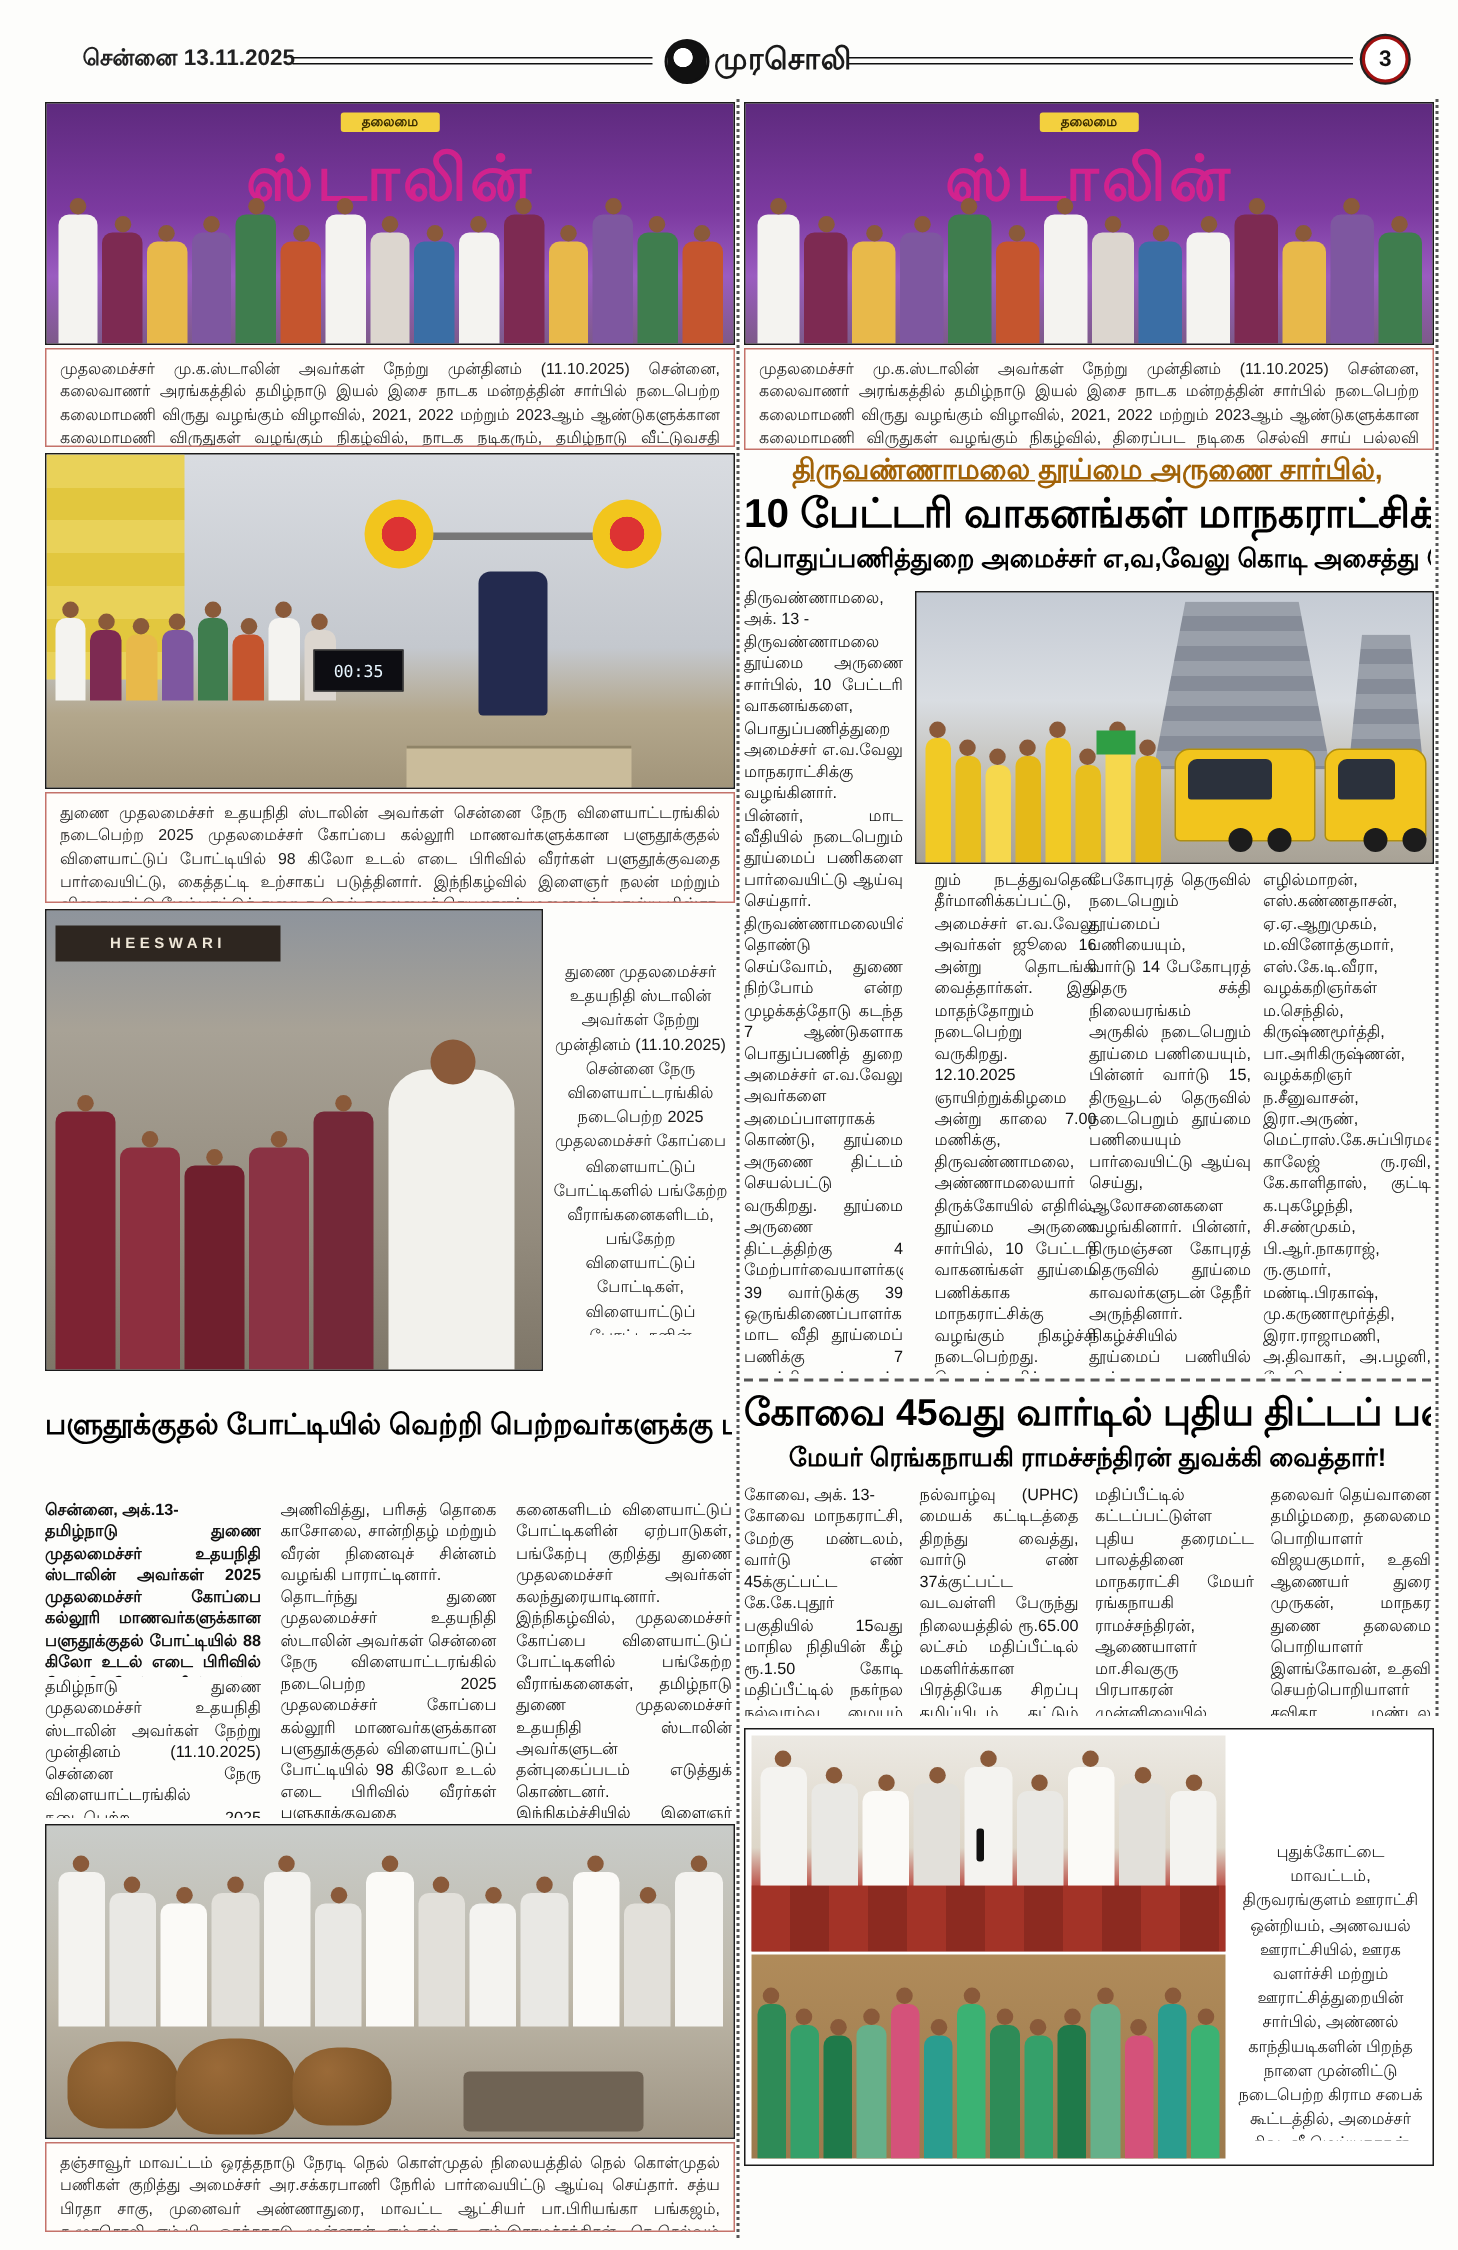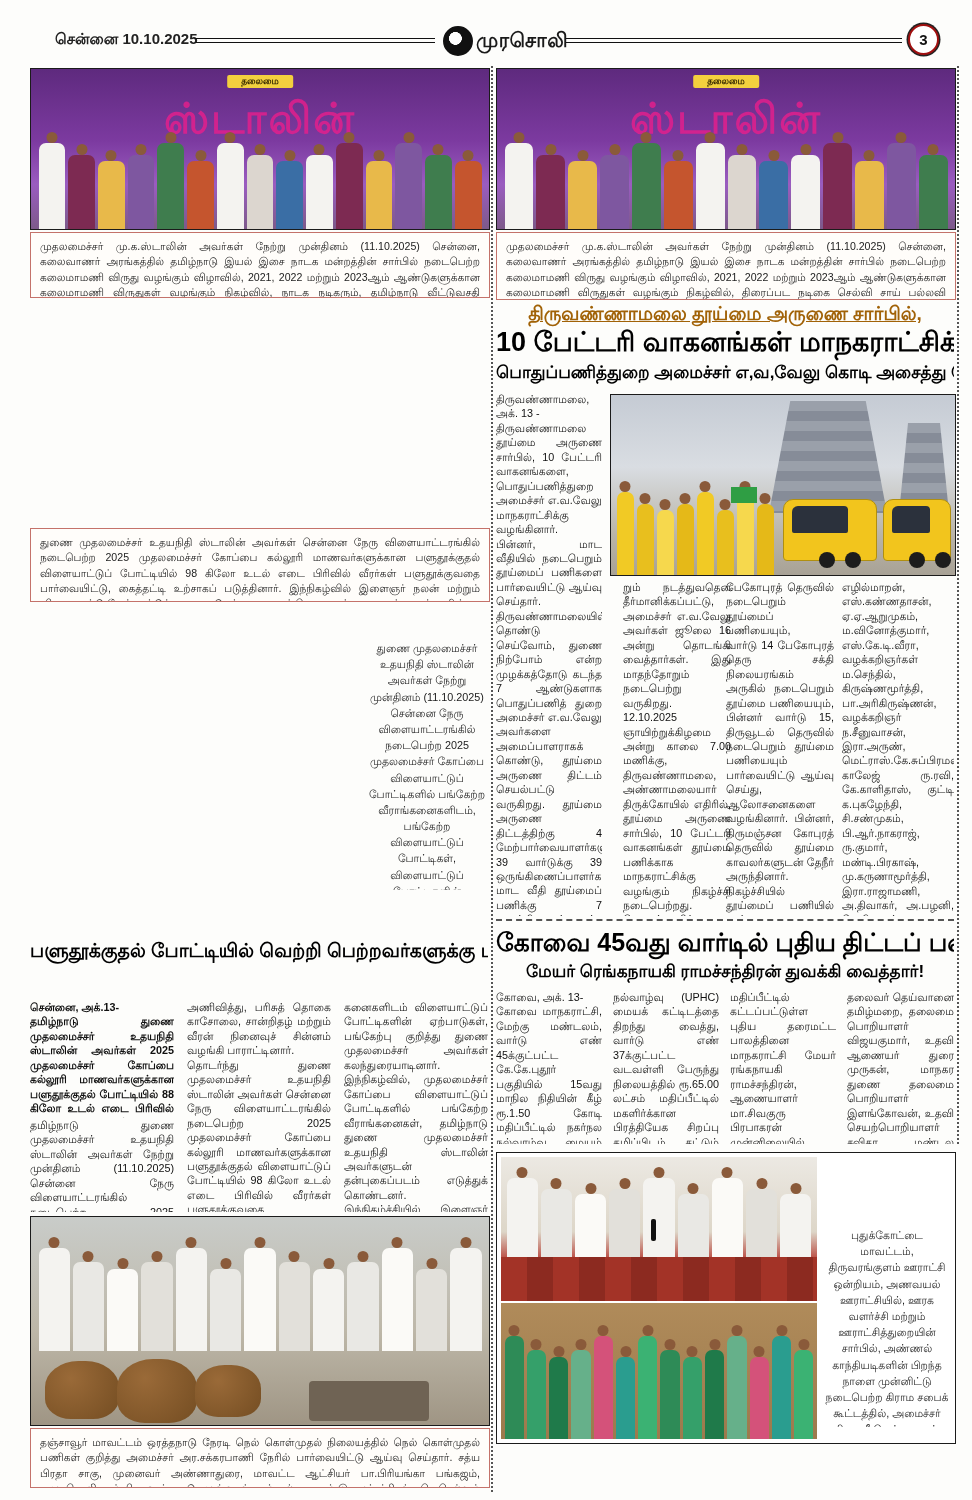--- a/index.html
+++ b/index.html
@@ -56,21 +56,21 @@
      background:#1c1c1c;box-shadow:26px 0 #1c1c1c;}
   .flag{position:absolute;background:#2f9e44;}
   .sack{position:absolute;background:radial-gradient(circle at 35% 30%,#9a6a38,#744d22);border-radius:45% 45% 35% 35%;}
   .carpet{position:absolute;background:repeating-linear-gradient(90deg,#a33327 0 26px,#8c2a20 26px 52px);}
 </style>
 </head>
 <body>
 
 <div class="page">
 
-  <div class="abs dateline" style="left:55px;top:30px;">சென்னை 10.10.2025</div>
+  <div class="abs dateline" style="left:55px;top:30px;">சென்னை 13.11.2025</div>
   <div class="abs rule" style="left:195px;top:38px;width:240px;"></div>
   <div class="abs masthead-logo" style="left:443px;top:26px;"></div>
   <div class="abs masthead-name" style="left:476px;top:29px;">முரசொலி</div>
   <div class="abs rule" style="left:566px;top:38px;width:336px;"></div>
   <div class="abs pagenum" style="left:908px;top:24px;">3</div>
 
   <div class="abs vdots" style="left:491px;top:66px;height:1426px;"></div>
   <div class="abs vdots" style="left:957px;top:66px;height:1078px;"></div>
   <div class="abs hdash" style="left:496px;top:919px;width:458px;"></div>
 
@@ -91,22 +91,55 @@
         <i style="background: rgb(244, 243, 240);"></i>
         <i style="background: rgb(125, 42, 82);"></i>
         <i style="background: rgb(232, 185, 74);"></i>
         <i style="background: rgb(126, 87, 160);"></i>
         <i style="background: rgb(63, 125, 78);"></i>
         <i style="background: rgb(197, 85, 46);"></i>
       </div>
   </div>
   <div class="abs capbox" style="left:30px;top:232px;width:440px;height:52px;">முதலமைச்சர் மு.க.ஸ்டாலின் அவர்கள் நேற்று முன்தினம் (11.10.2025) சென்னை, கலைவாணர் அரங்கத்தில் தமிழ்நாடு இயல் இசை நாடக மன்றத்தின் சார்பில் நடைபெற்ற கலைமாமணி விருது வழங்கும் விழாவில், 2021, 2022 மற்றும் 2023ஆம் ஆண்டுகளுக்கான கலைமாமணி விருதுகள் வழங்கும் நிகழ்வில், நாடக நடிகரும், தமிழ்நாடு வீட்டுவசதி வாரியத்தின் தலைவருமான பூச்சி எஸ். முருகனுக்கு கலைமாமணி விருது மற்றும் விருதிற்கான 3 சவரன் தங்கப் பதக்கம் மற்றும் விருது பட்டயத்தையும் வழங்கி சிறப்பித்தார். இந்த விழாவில், துணை முதலமைச்சர் உதயநிதி ஸ்டாலின், அமைச்சர் பெருமக்கள் மற்றும் அரசு உயர் அலுவலர்கள் கலந்து கொண்டனர்.</div>
 
+  <div class="abs photo" style="left:30px;top:302px;width:458px;height:222px;
+       background:linear-gradient(180deg,#d9dce1 0%,#c4c8ce 58%,#b3a78c 78%,#a2957a 100%);">
+    <div class="abs" style="left:0;top:0;width:92px;height:150px;background:repeating-linear-gradient(180deg,#e9d259 0 22px,#e2c73e 22px 44px);"></div>
+    <div class="crowd" style="left:4px;bottom:58px;width:190px;height:64px;">
+        <i style="background: rgb(244, 243, 240);"></i>
+        <i style="background: rgb(125, 42, 82);"></i>
+        <i style="background: rgb(232, 185, 74);"></i>
+        <i style="background: rgb(126, 87, 160);"></i>
+        <i style="background: rgb(63, 125, 78);"></i>
+        <i style="background: rgb(197, 85, 46);"></i>
+        <i style="background: rgb(244, 243, 240);"></i>
+        <i style="background: rgb(220, 214, 207);"></i>
+      </div>
+    <div class="scoreboard" style="left:178px;top:130px;width:58px;height:26px;">00:35</div>
+    <div class="barbell-bar" style="left:225px;top:52px;width:170px;"></div>
+    <div class="plate" style="left:212px;top:30px;width:46px;height:46px;background:radial-gradient(circle,#d33 0 35%,#f2c51d 36% 100%);"></div>
+    <div class="plate" style="left:364px;top:30px;width:46px;height:46px;background:radial-gradient(circle,#d33 0 35%,#f2c51d 36% 100%);"></div>
+    <div class="lifter" style="left:288px;top:78px;width:46px;height:96px;"></div>
+    <div class="abs" style="left:240px;bottom:0;width:150px;height:26px;background:#cabc9b;border-top:2px solid #8f8468;"></div>
+  </div>
   <div class="abs capbox" style="left:30px;top:528px;width:440px;height:60px;">துணை முதலமைச்சர் உதயநிதி ஸ்டாலின் அவர்கள் சென்னை நேரு விளையாட்டரங்கில் நடைபெற்ற 2025 முதலமைச்சர் கோப்பை கல்லூரி மாணவர்களுக்கான பளுதூக்குதல் விளையாட்டுப் போட்டியில் 98 கிலோ உடல் எடை பிரிவில் வீரர்கள் பளுதூக்குவதை பார்வையிட்டு, கைத்தட்டி உற்சாகப் படுத்தினார். இந்நிகழ்வில் இளைஞர் நலன் மற்றும் விளையாட்டு மேம்பாட்டுத் துறை கூடுதல் தலைமைச் செயலாளர் முனைவர் அதுல்ய மிஸ்ரா, தமிழ்நாடு விளையாட்டு மேம்பாட்டு ஆணைய உறுப்பினர் செயலர் ஜெ.மேகநாத ரெட்டி, உள்பட அரசு அலுவலர்கள், விளையாட்டு வீரர்கள், பயிற்சியாளர்கள் உடனிருந்தனர்.</div>
 
+  <div class="abs photo" style="left:30px;top:606px;width:330px;height:306px;
+       background:linear-gradient(180deg,#8e949c 0%,#a8a296 26%,#938b7d 70%,#7e7668 100%);">
+    <div class="sign" style="left:6px;top:10px;width:150px;height:24px;">HEESWARI</div>
+    <div class="crowd" style="left:4px;bottom:0;width:215px;height:200px;">
+        <i style="background: rgb(125, 35, 51);"></i>
+        <i style="background: rgb(141, 47, 63);"></i>
+        <i style="background: rgb(111, 31, 45);"></i>
+        <i style="background: rgb(138, 51, 68);"></i>
+        <i style="background: rgb(116, 40, 56);"></i>
+      </div>
+    <div class="abs" style="right:18px;bottom:0;width:84px;height:200px;background:#f2f1ec;border-radius:26px 26px 0 0;"></div>
+    <div class="abs" style="right:44px;bottom:190px;width:30px;height:30px;border-radius:50%;background:#8a5a3a;"></div>
+  </div>
   <div class="abs side-cap" style="left:368px;top:640px;width:118px;height:250px;">துணை முதலமைச்சர் உதயநிதி ஸ்டாலின் அவர்கள் நேற்று முன்தினம் (11.10.2025) சென்னை நேரு விளையாட்டரங்கில் நடைபெற்ற 2025 முதலமைச்சர் கோப்பை விளையாட்டுப் போட்டிகளில் பங்கேற்ற வீராங்கனைகளிடம், பங்கேற்ற விளையாட்டுப் போட்டிகள், விளையாட்டுப் போட்டிகளின் ஏற்பாடுகள் குறித்து கலந்துரையாடினார். இந்நிகழ்வில் கூடுதல் தலைமைச் செயலாளர் முனைவர் அதுல்ய மிஸ்ரா, விளையாட்டு மேம்பாட்டு ஆணைய உறுப்பினர் செயலர் ஜெ.மேகநாத ரெட்டி, உள்பட அரசு அலுவலர்கள், விளையாட்டு வீரர்கள், பயிற்சியாளர்கள் உடனிருந்தனர்.</div>
 
   <div class="abs headline" style="left:30px;top:940px;width:458px;font-size:19px;">பளுதூக்குதல் போட்டியில் வெற்றி பெற்றவர்களுக்கு பதக்கம் - பரிசுத் தொகை - சான்றிதழ்கள்!</div>
   <div class="abs" style="left:30px;top:1000px;width:458px;height:212px;">
     <div class="abs" style="left:0;top:0;width:144px;height:212px;">
       <div class="body-col lead" style="max-height:118px;">சென்னை, அக்.13-
 தமிழ்நாடு துணை முதலமைச்சர் உதயநிதி ஸ்டாலின் அவர்கள் 2025 முதலமைச்சர் கோப்பை கல்லூரி மாணவர்களுக்கான பளுதூக்குதல் போட்டியில் 88 கிலோ உடல் எடை பிரிவில் வெற்றி பெற்ற வீரர்களுக்கு பதக்கம் அணிவித்து, பரிசுத் தொகை காசோலை, சான்றிதழ் மற்றும் வீரன் நினைவுச் சின்னம் வழங்கி பாராட்டினார்.</div>
       <div class="body-col" style="max-height:94px;">தமிழ்நாடு துணை முதலமைச்சர் உதயநிதி ஸ்டாலின் அவர்கள் நேற்று முன்தினம் (11.10.2025) சென்னை நேரு விளையாட்டரங்கில் நடைபெற்ற 2025 முதலமைச்சர் கோப்பை கல்லூரி மாணவர்களுக்கான பளுதூக்குதல் போட்டியில் 88 கிலோ உடல் எடை பிரிவில் வெற்றி பெற்ற வீரர்களுக்கு பதக்கம்</div>
     </div>
     <div class="abs body-col" style="left:157px;top:0;width:144px;height:212px;">அணிவித்து, பரிசுத் தொகை காசோலை, சான்றிதழ் மற்றும் வீரன் நினைவுச் சின்னம் வழங்கி பாராட்டினார்.

